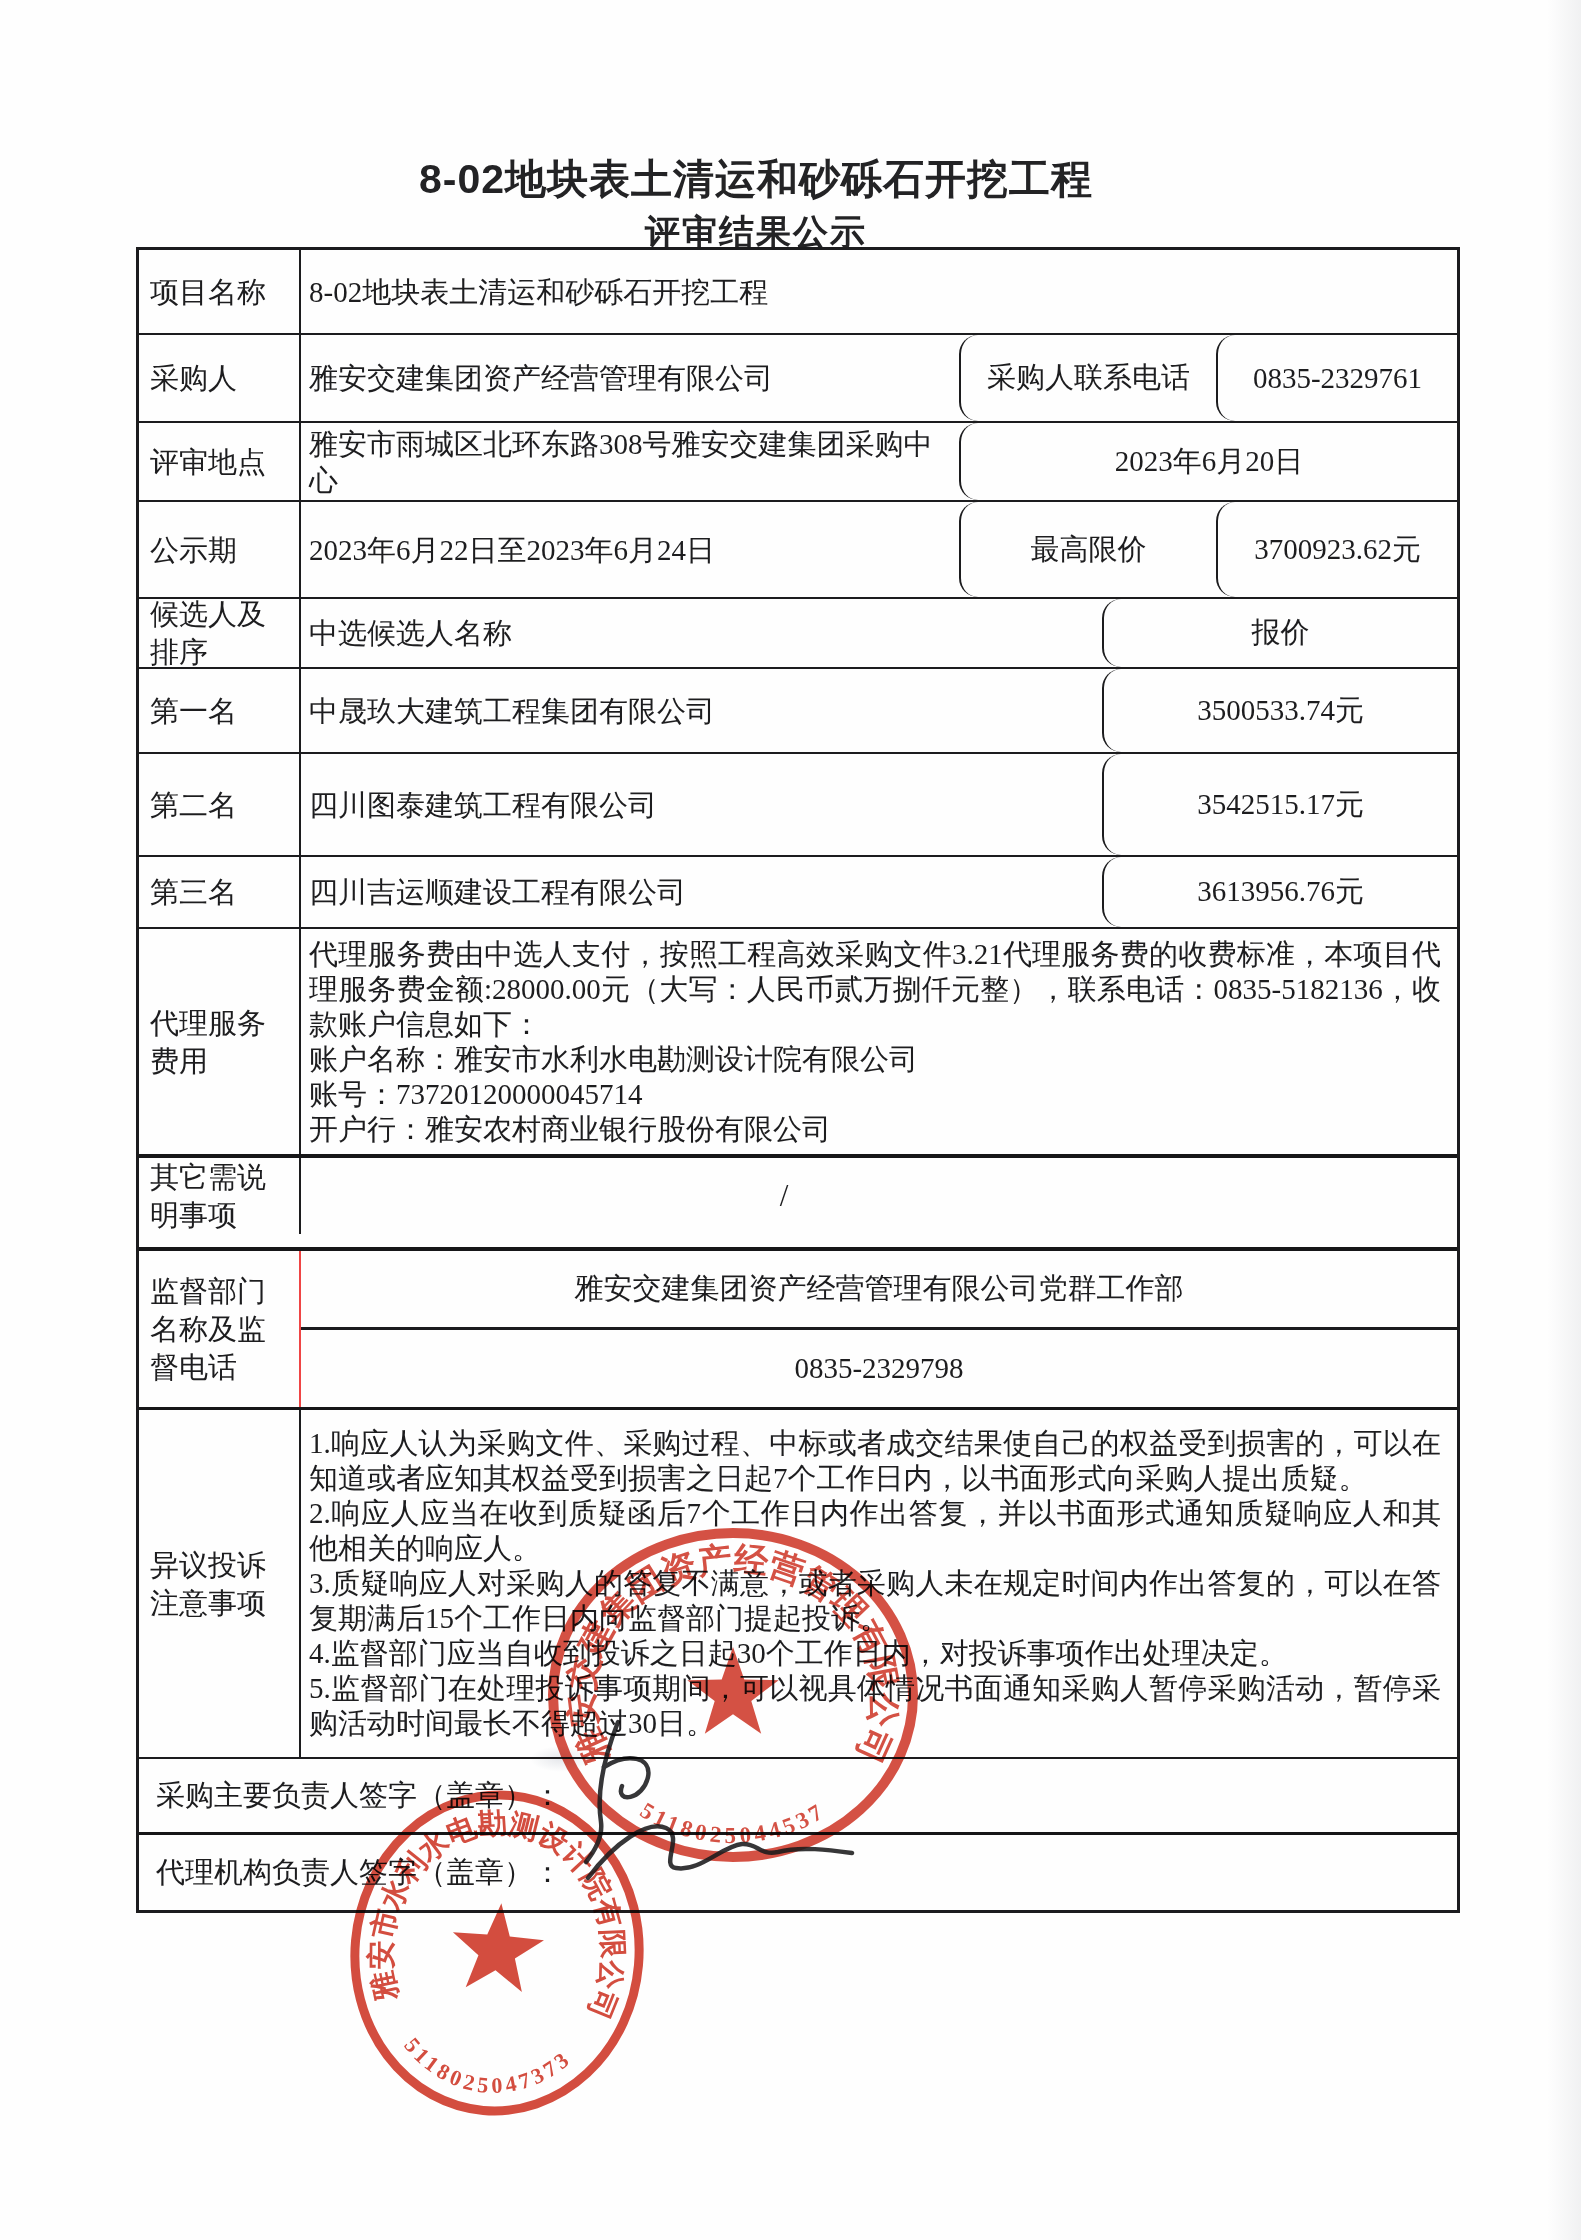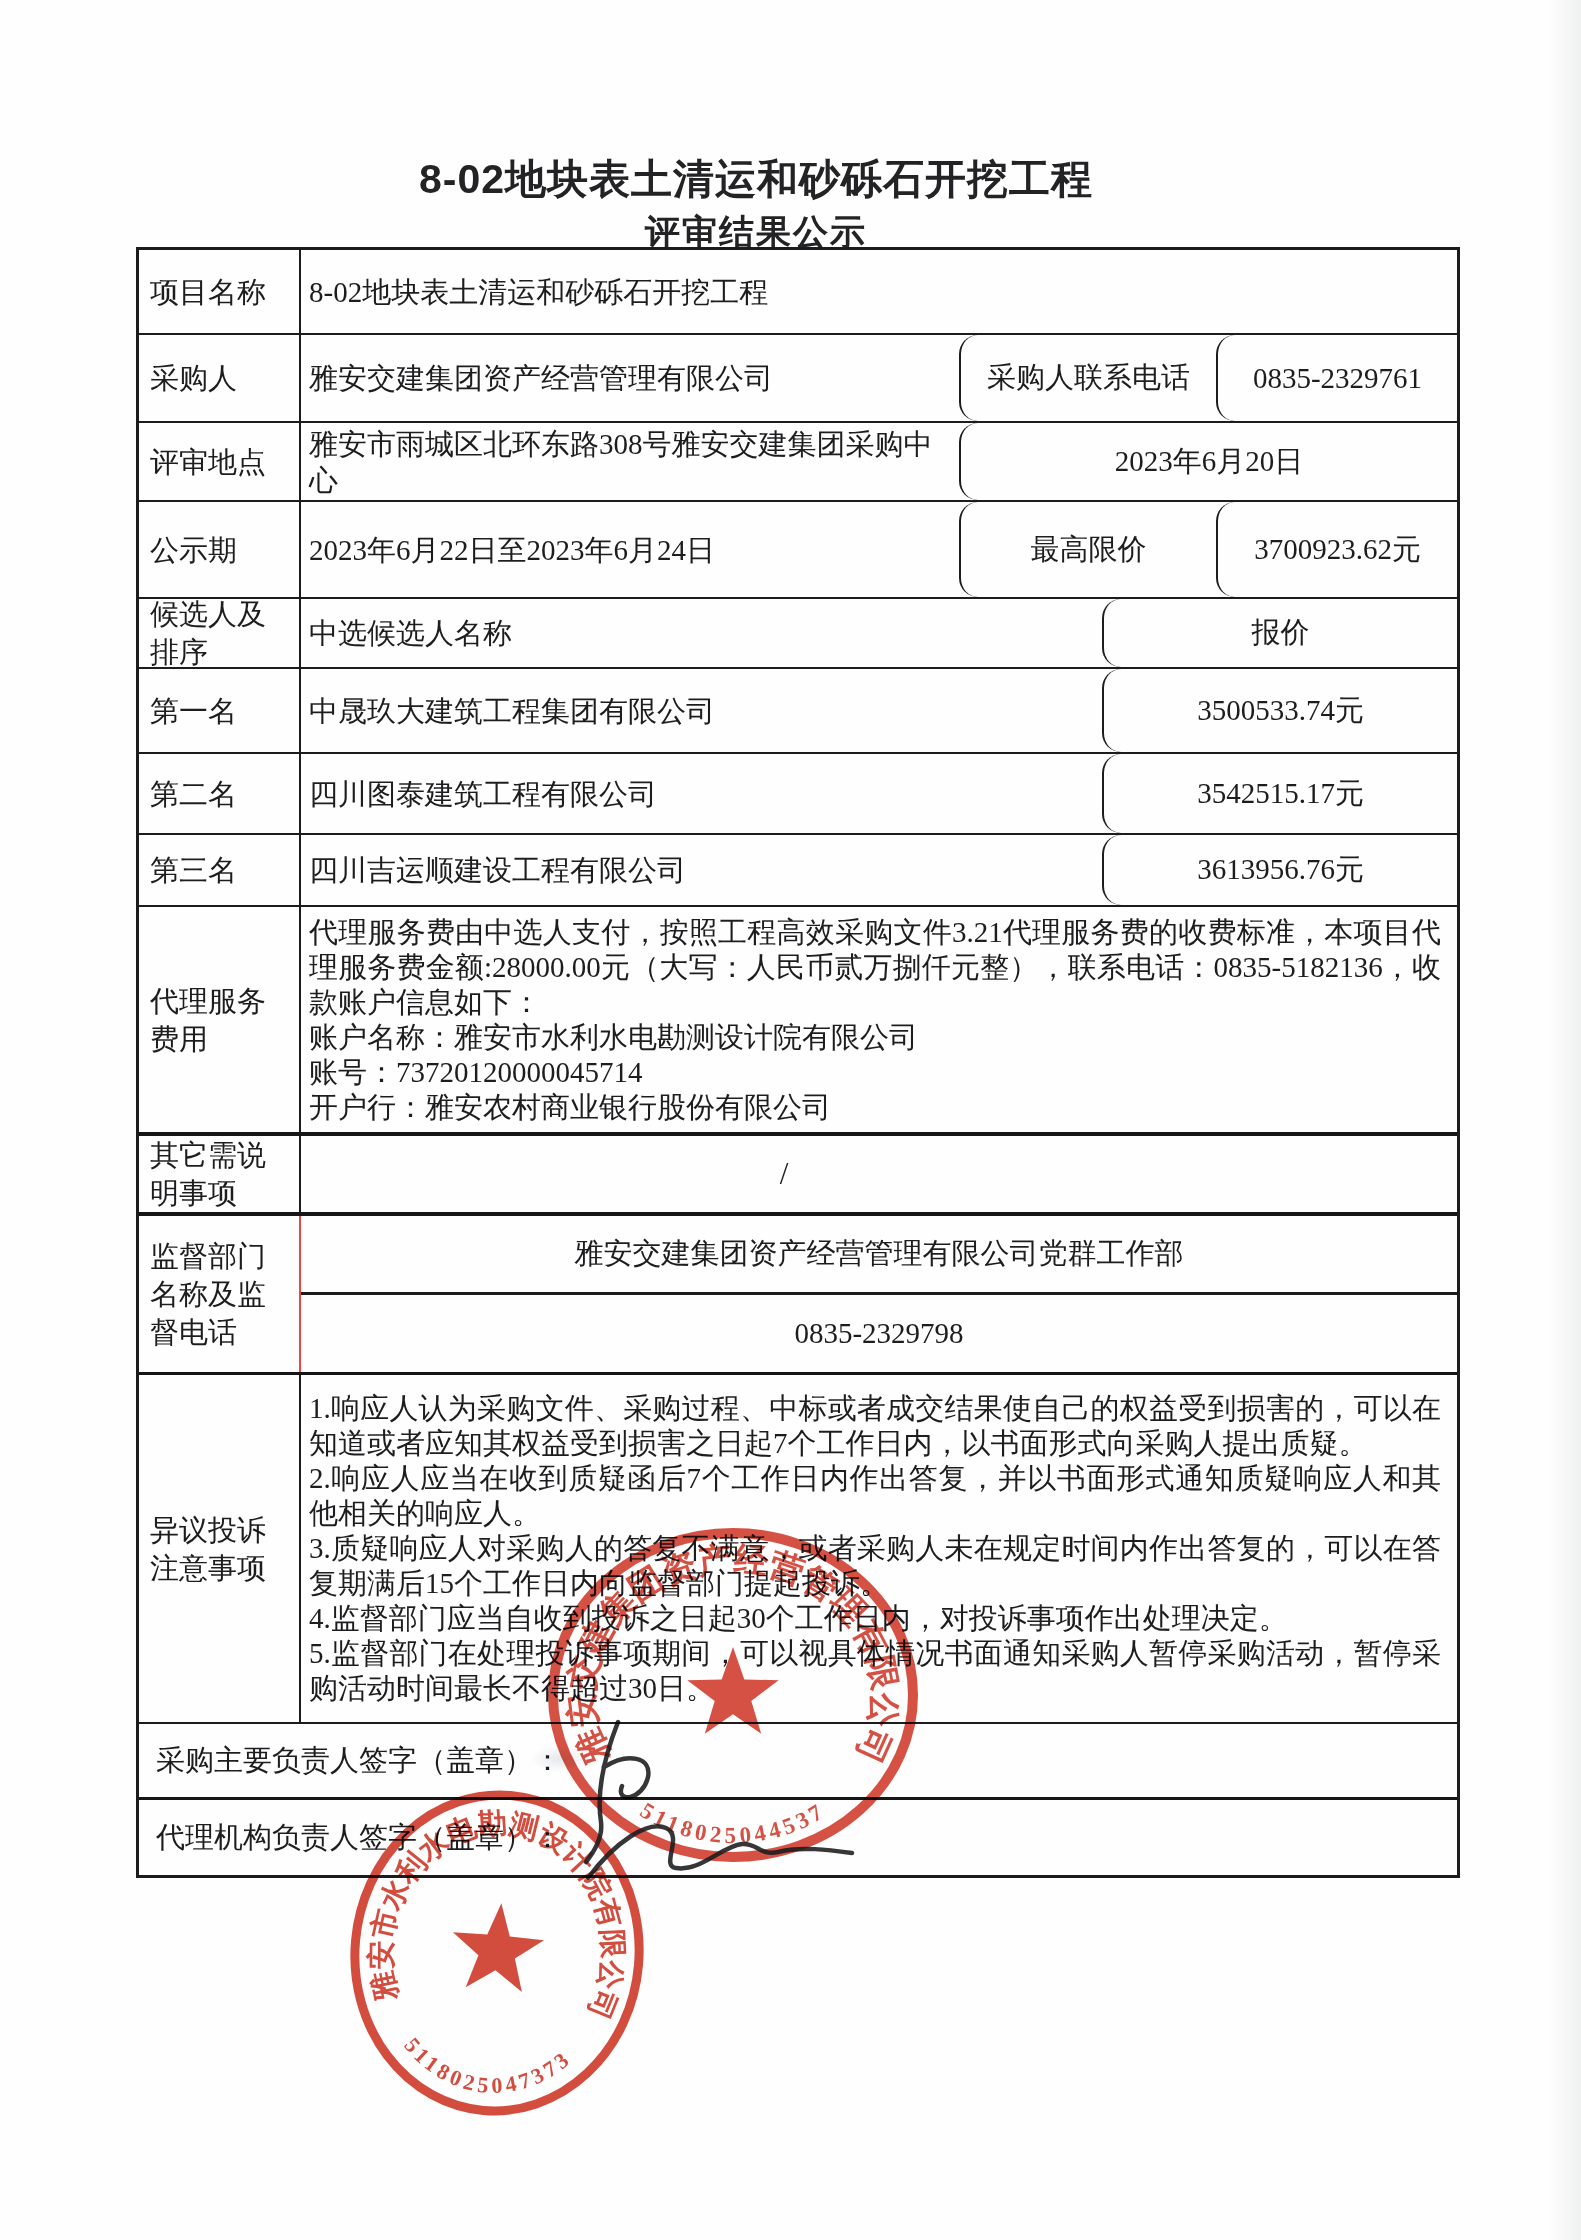--- a/index.html
+++ b/index.html
@@ -59,25 +59,25 @@
   .colB2 { width: 803px; flex: none; }
   .colB3 { flex: 1; }
   .colC2 { flex: 1; }
 
   .h-r1 { height: 83px; }
   .h-r2 { height: 88px; }
   .h-r3 { height: 79px; }
   .h-r4 { height: 97px; }
   .h-r5 { height: 70px; }
   .h-r6 { height: 85px; }
-  .h-r7 { height: 81px; }
+  .h-r7 { height: 103px; }
   .h-r8 { height: 72px; }
   .h-r9 { height: 227px; }
   .h-r10 { height: 80px; }
-  .h-r11 { height: 160px; }
+  .h-r11 { height: 160px; margin-top: 13px; }
   .h-r12 { height: 350px; }
   .h-r13 { height: 75px; }
   .h-r14 { height: 78px; }
 
   .para-cell {
     flex-direction: column; align-items: stretch; justify-content: center;
     padding: 8px 16px 8px 8px; line-height: 35px;
   }
   .para-cell p { margin: 0; }
   .para-cell .justified { text-align: justify; }

